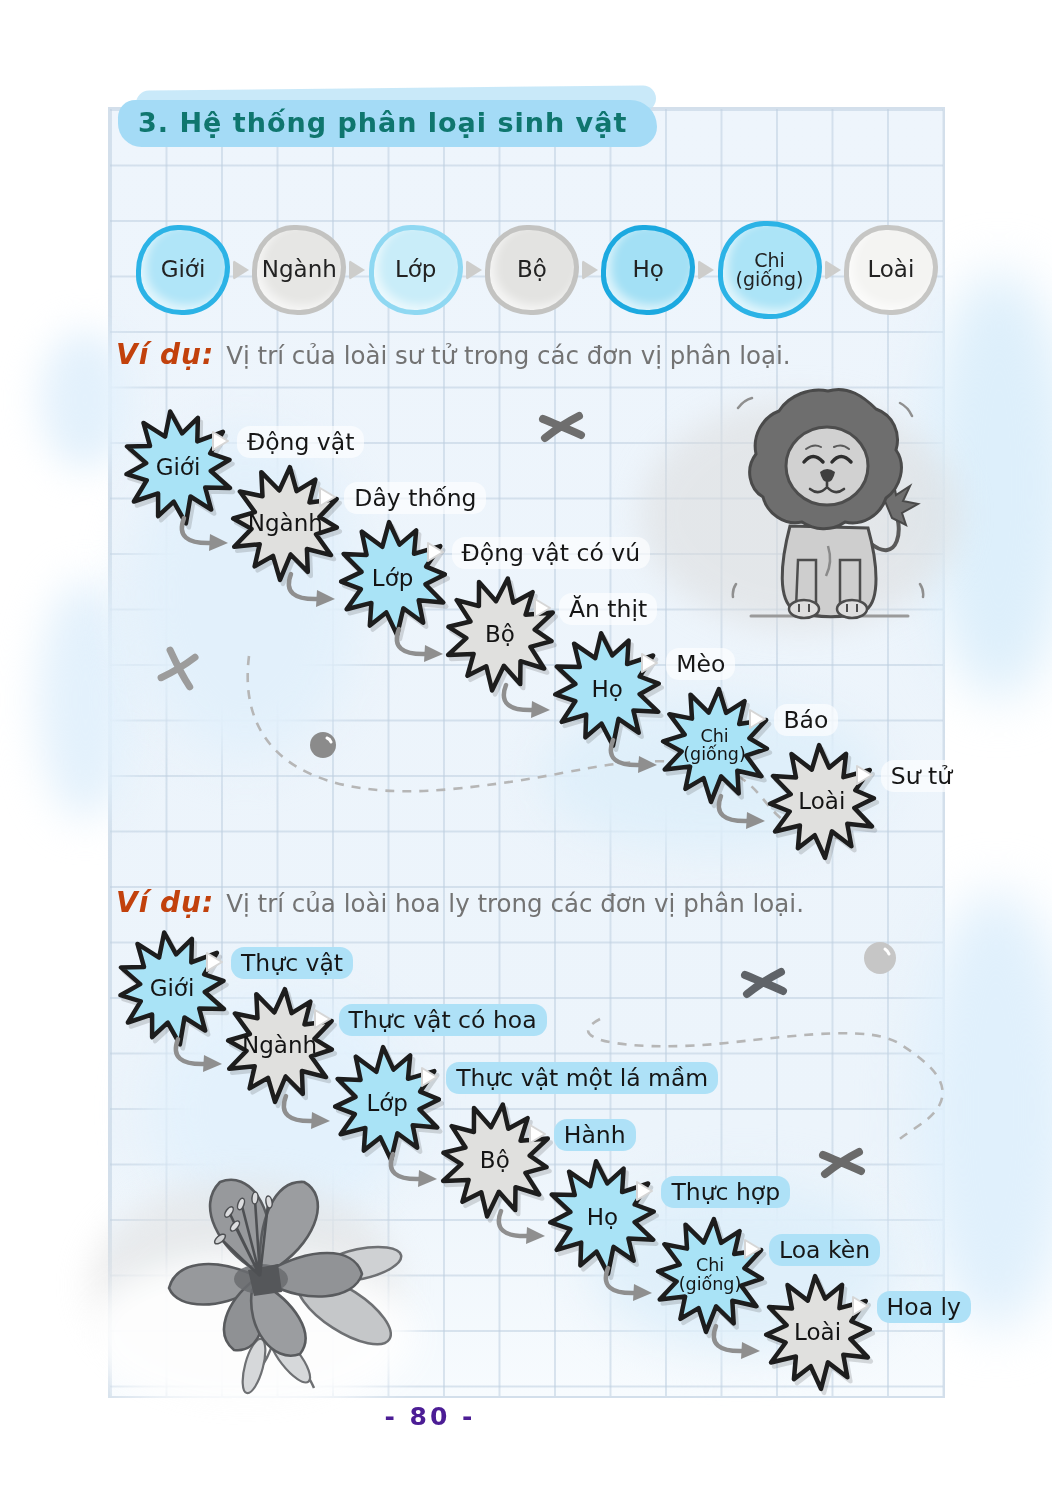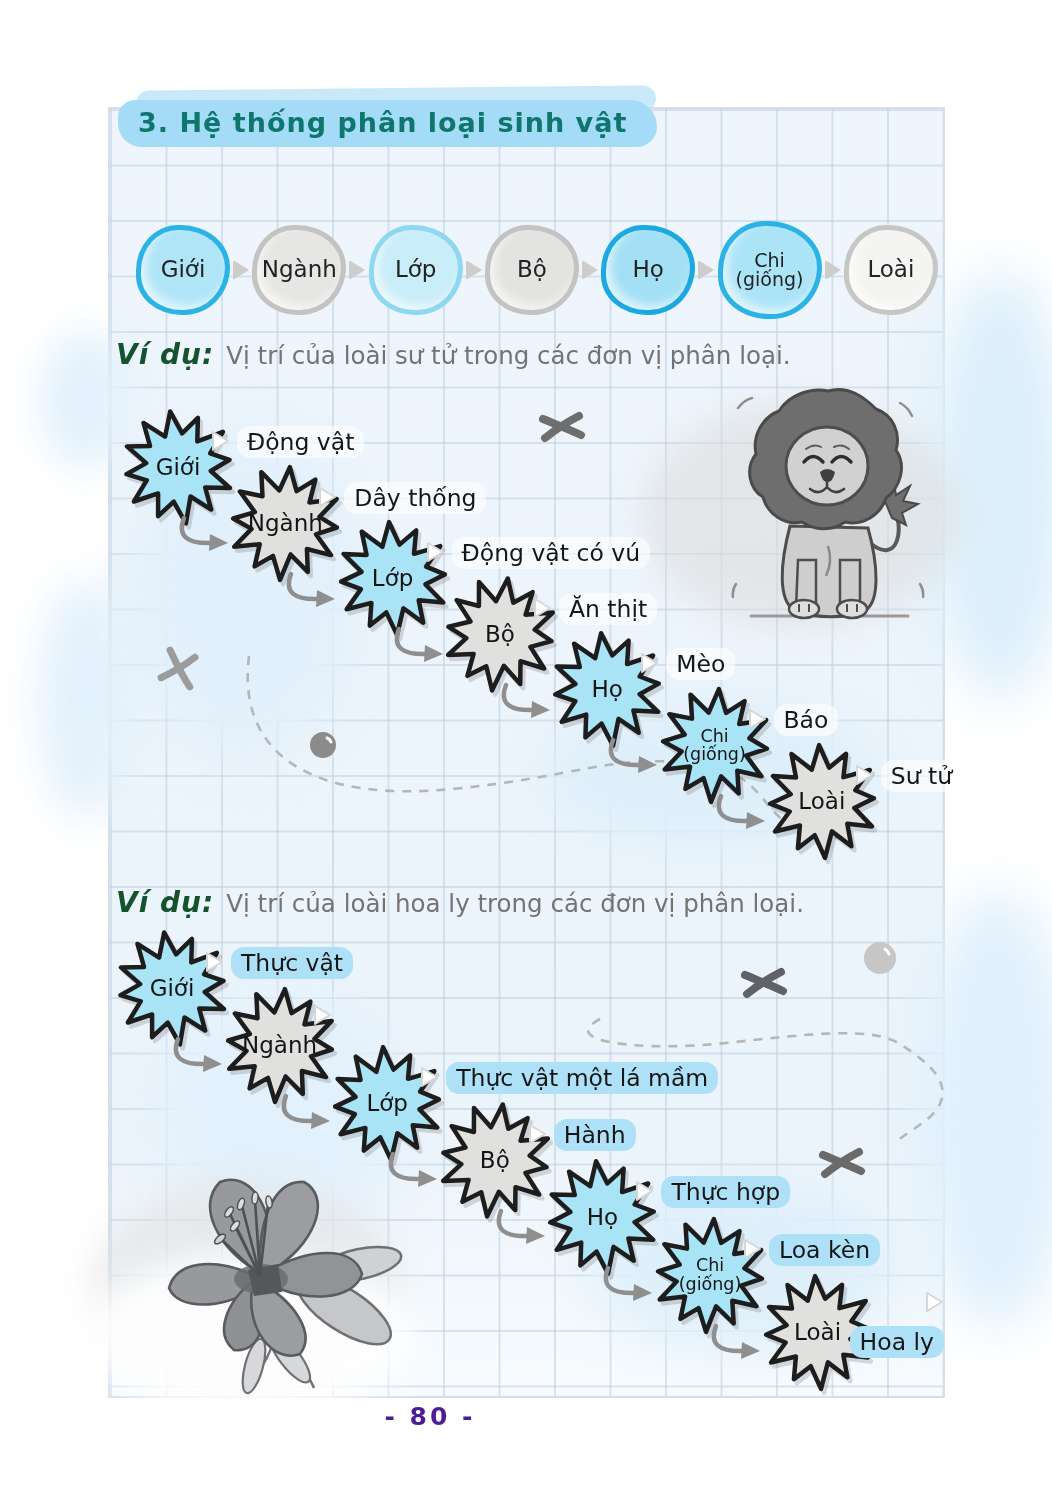--- a/index.html
+++ b/index.html
@@ -38,21 +38,21 @@
   .unit-circle{width:84px;height:80px;display:flex;flex-direction:column;align-items:center;justify-content:center;
     border:5px solid #ccc;border-radius:46% 54% 50% 50% / 52% 48% 55% 45%;
     font-size:23px;text-align:center;line-height:1.02;color:#222;
     box-shadow:inset 5px -5px 10px rgba(255,255,255,.65);}
   .unit-circle.two-line{width:94px;height:88px;font-size:19px;}
   .unit-sep{width:0;height:0;border-left:16px solid #cdcdcb;border-top:10px solid transparent;
     border-bottom:10px solid transparent;border-radius:3px;margin:0 1px;}
 
   
   .example-heading{position:absolute;z-index:4;display:flex;align-items:baseline;white-space:nowrap;}
-  .vidu{color:#14532d;font-style:italic;font-weight:bold;font-size:28px;margin-right:12px;letter-spacing:1px;}
+  .vidu{color:#c2410c;font-style:italic;font-weight:bold;font-size:28px;margin-right:12px;letter-spacing:1px;}
   .heading-text{font-size:24.5px;color:#737373;}
 
   
   .cascade{position:absolute;left:108px;width:833px;z-index:3;}
   .burst{position:absolute;width:116px;height:116px;}
   .burst svg{position:absolute;inset:0;overflow:visible;filter:drop-shadow(3px 4px 0 rgba(40,40,40,.16));}
   .burst-label{position:absolute;inset:0;display:flex;flex-direction:column;align-items:center;
     justify-content:center;font-size:23px;color:#141414;line-height:1.05;text-align:center;}
   .burst-label.small{font-size:17.5px;}
   .value-label{position:absolute;display:flex;align-items:flex-end;gap:7px;font-size:23.5px;color:#161616;
@@ -308,20 +308,21 @@
       <div class="burst" style="left: 113.6px; top: 69.3px;">
         <svg viewBox="0 0 116 116" width="116" height="116">
           <polygon points="62.9,2.2 69.6,26.1 88.4,14.6 82.5,37.4 109.7,33.9 92.5,51.9 109.8,62.5 89.0,69.3 103.9,90.1 79.9,84.0 80.8,106.9 63.6,89.5 53.0,114.8 46.0,90.9 27.6,101.4 32.7,79.2 7.2,81.7 24.5,63.9 6.2,53.5 27.9,47.1 12.9,26.5 35.5,31.2 34.3,7.2 52.3,25.5" fill="#e0e0de" stroke="#1d1d1d" stroke-width="4.5" stroke-linejoin="round"></polygon>
         </svg>
         <div class="burst-label">Ngành</div>
       </div>
       <div class="value-label" style="left: 203.6px; top: 86.3px;">
         <span class="ptr"><svg viewBox="0 0 20 22" width="20" height="22">
             <path d="M3 2 L18 11 L3 20 Z" fill="#ffffff" stroke="#d6d6d6" stroke-width="2" stroke-linejoin="round"></path>
           </svg></span>
+        <span class="value-txt hl">Thực vật có hoa</span>
       </div>
       <div class="step-arrow" style="left: 167.6px; top: 175.3px;"><svg viewBox="0 0 58 38" width="58" height="38">
           <path d="M10 3 C3 21 13 29 38 28" fill="none" stroke="#8f8f8f" stroke-width="4.5" stroke-linecap="round"></path>
           <path d="M36 19 L54 28 L35 36 Z" fill="#8f8f8f"></path>
         </svg></div>
       <div class="burst" style="left: 221.2px; top: 126.6px;">
         <svg viewBox="0 0 116 116" width="116" height="116">
           <polygon points="54.1,2.1 64.5,24.6 81.2,10.4 79.0,33.8 105.3,26.1 91.1,46.6 109.9,54.4 90.4,64.3 108.3,82.5 83.7,80.3 88.2,102.8 68.4,88.3 62.0,114.9 51.3,92.4 34.8,105.6 36.4,82.9 11.6,89.3 25.9,69.1 6.1,61.6 26.6,51.9 8.6,33.9 31.6,35.0 26.7,11.6 47.3,26.8" fill="#a9e3f6" stroke="#1d1d1d" stroke-width="4.5" stroke-linejoin="round"></polygon>
         </svg>
         <div class="burst-label">Lớp</div>
@@ -386,21 +387,21 @@
       <div class="step-arrow" style="left: 598px; top: 404.5px;"><svg viewBox="0 0 58 38" width="58" height="38">
           <path d="M10 3 C3 21 13 29 38 28" fill="none" stroke="#8f8f8f" stroke-width="4.5" stroke-linecap="round"></path>
           <path d="M36 19 L54 28 L35 36 Z" fill="#8f8f8f"></path>
         </svg></div>
       <div class="burst" style="left: 651.6px; top: 355.8px;">
         <svg viewBox="0 0 116 116" width="116" height="116">
           <polygon points="55.1,2.1 65.1,24.7 82.1,10.8 79.4,34.2 105.8,27.0 91.3,47.2 109.9,55.3 90.3,64.9 107.9,83.4 83.3,80.8 87.4,103.3 67.9,88.4 61.0,114.9 50.7,92.2 33.9,105.2 35.9,82.5 11.0,88.5 25.7,68.5 6.1,60.7 26.7,51.3 9.0,33.0 32.0,34.6 27.5,11.0 47.8,26.6" fill="#e0e0de" stroke="#1d1d1d" stroke-width="4.5" stroke-linejoin="round"></polygon>
         </svg>
         <div class="burst-label">Loài</div>
       </div>
-      <div class="value-label" style="left: 741.6px; top: 372.8px; flex-direction: column;">
+      <div class="value-label" style="left: 741.6px; top: 372.8px;">
         <span class="ptr"><svg viewBox="0 0 20 22" width="20" height="22">
             <path d="M3 2 L18 11 L3 20 Z" fill="#ffffff" stroke="#d6d6d6" stroke-width="2" stroke-linejoin="round"></path>
           </svg></span>
         <span class="value-txt hl">Hoa ly</span>
       </div>
     </div>
 
   <div class="illu" style="left:108px;top:1152px;width:300px;height:250px;">
     <svg width="300" height="250" viewBox="0 0 300 250">
       <ellipse cx="236" cy="158" rx="54" ry="21" fill="#c5c7c9" stroke="#6e7073" stroke-width="2.5" transform="rotate(33 236 158)"></ellipse>

